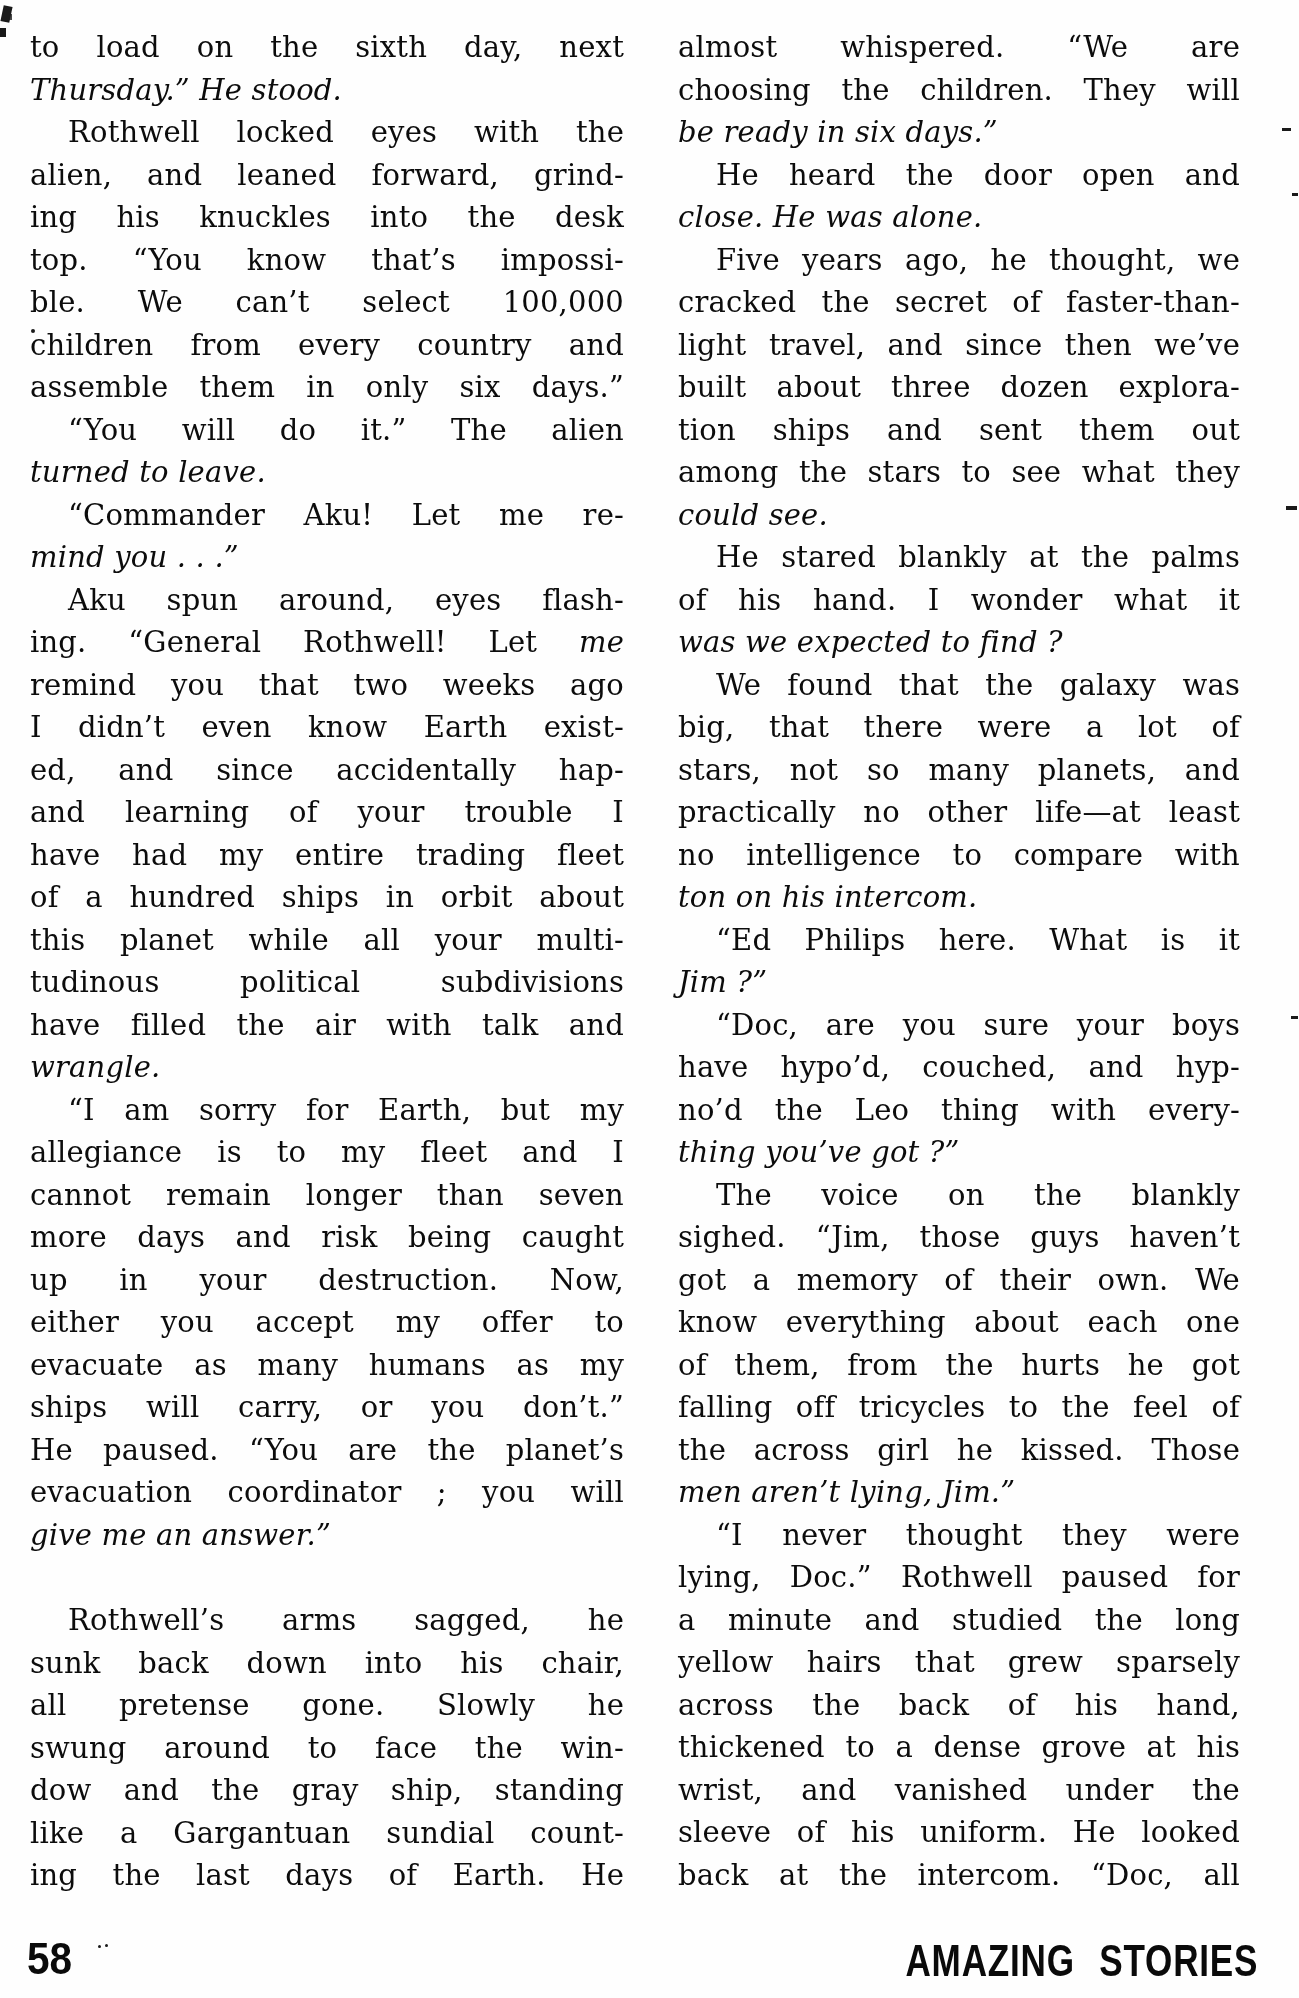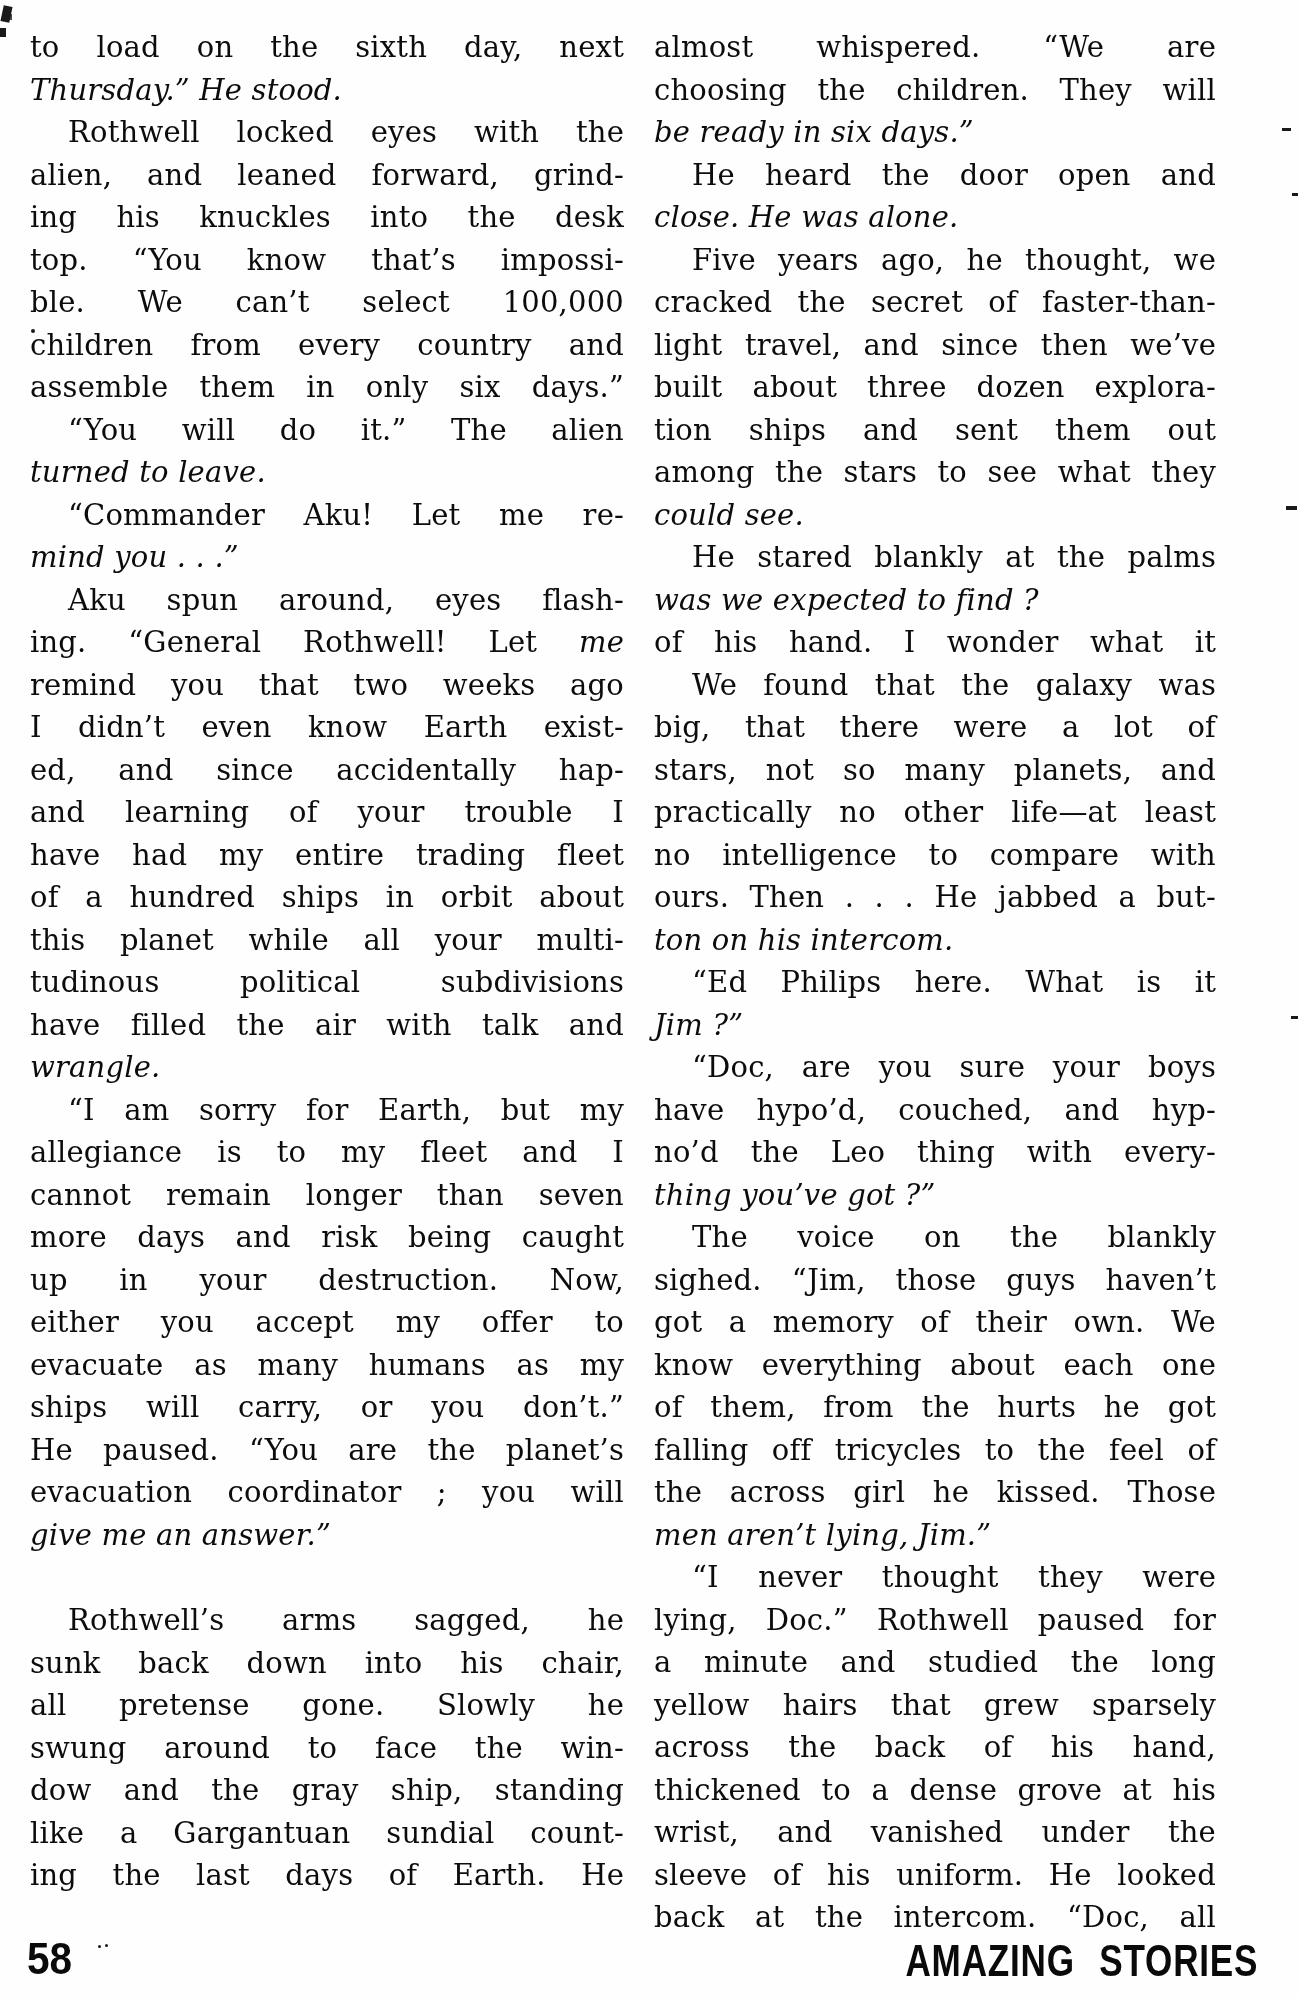--- a/index.html
+++ b/index.html
@@ -5,21 +5,21 @@
   html,body { margin:0; padding:0; background:#e8e8e8; }
   .page {
     position:relative;
     width:1299px; height:1998px;
     background:#fefefe;
     overflow:hidden;
     font-family:"DejaVu Serif", serif;
   }
   .col { position:absolute; top:26px; }
   .col-left  { left:30px;  width:594px; }
-  .col-right { left:654px; width:562px; }
+  .col-right { left:678px; width:562px; }
   .line {
     box-sizing:border-box;
     height:42.5px; line-height:42.5px;
     font-size:29px; color:#0c0c0c;
     text-align:justify; text-align-last:justify;
     white-space:normal;
     letter-spacing:0.2px;
   }
   .line.end { text-align-last:left;font-style:italic; }
   .line.ind { text-indent:38px; }
@@ -109,28 +109,27 @@
       <div class="line ind">He heard the door open and</div>
       <div class="line end">close. He was alone.</div>
       <div class="line ind">Five years ago, he thought, we</div>
       <div class="line">cracked the secret of faster-than-</div>
       <div class="line">light travel, and since then we’ve</div>
       <div class="line">built about three dozen explora-</div>
       <div class="line">tion ships and sent them out</div>
       <div class="line">among the stars to see what they</div>
       <div class="line end">could see.</div>
       <div class="line ind">He stared blankly at the palms</div>
+      <div class="line">of his hand. I wonder what it</div>
       <div class="line end">was we expected to find ?</div>
-      <div class="line">of his hand. I wonder what it</div>
       <div class="line ind">We found that the galaxy was</div>
       <div class="line">big, that there were a lot of</div>
       <div class="line">stars, not so many planets, and</div>
       <div class="line">practically no other life—at least</div>
       <div class="line">no intelligence to compare with</div>
-      <div class="line">ours. Then . . . He jabbed a but-</div>
       <div class="line end">ton on his intercom.</div>
       <div class="line ind">“Ed Philips here. What is it</div>
       <div class="line end">Jim ?”</div>
       <div class="line ind">“Doc, are you sure your boys</div>
       <div class="line">have hypo’d, couched, and hyp-</div>
       <div class="line">no’d the Leo thing with every-</div>
       <div class="line end">thing you’ve got ?”</div>
       <div class="line ind">The voice on the blankly</div>
       <div class="line">sighed. “Jim, those guys haven’t</div>
       <div class="line">got a memory of their own. We</div>

